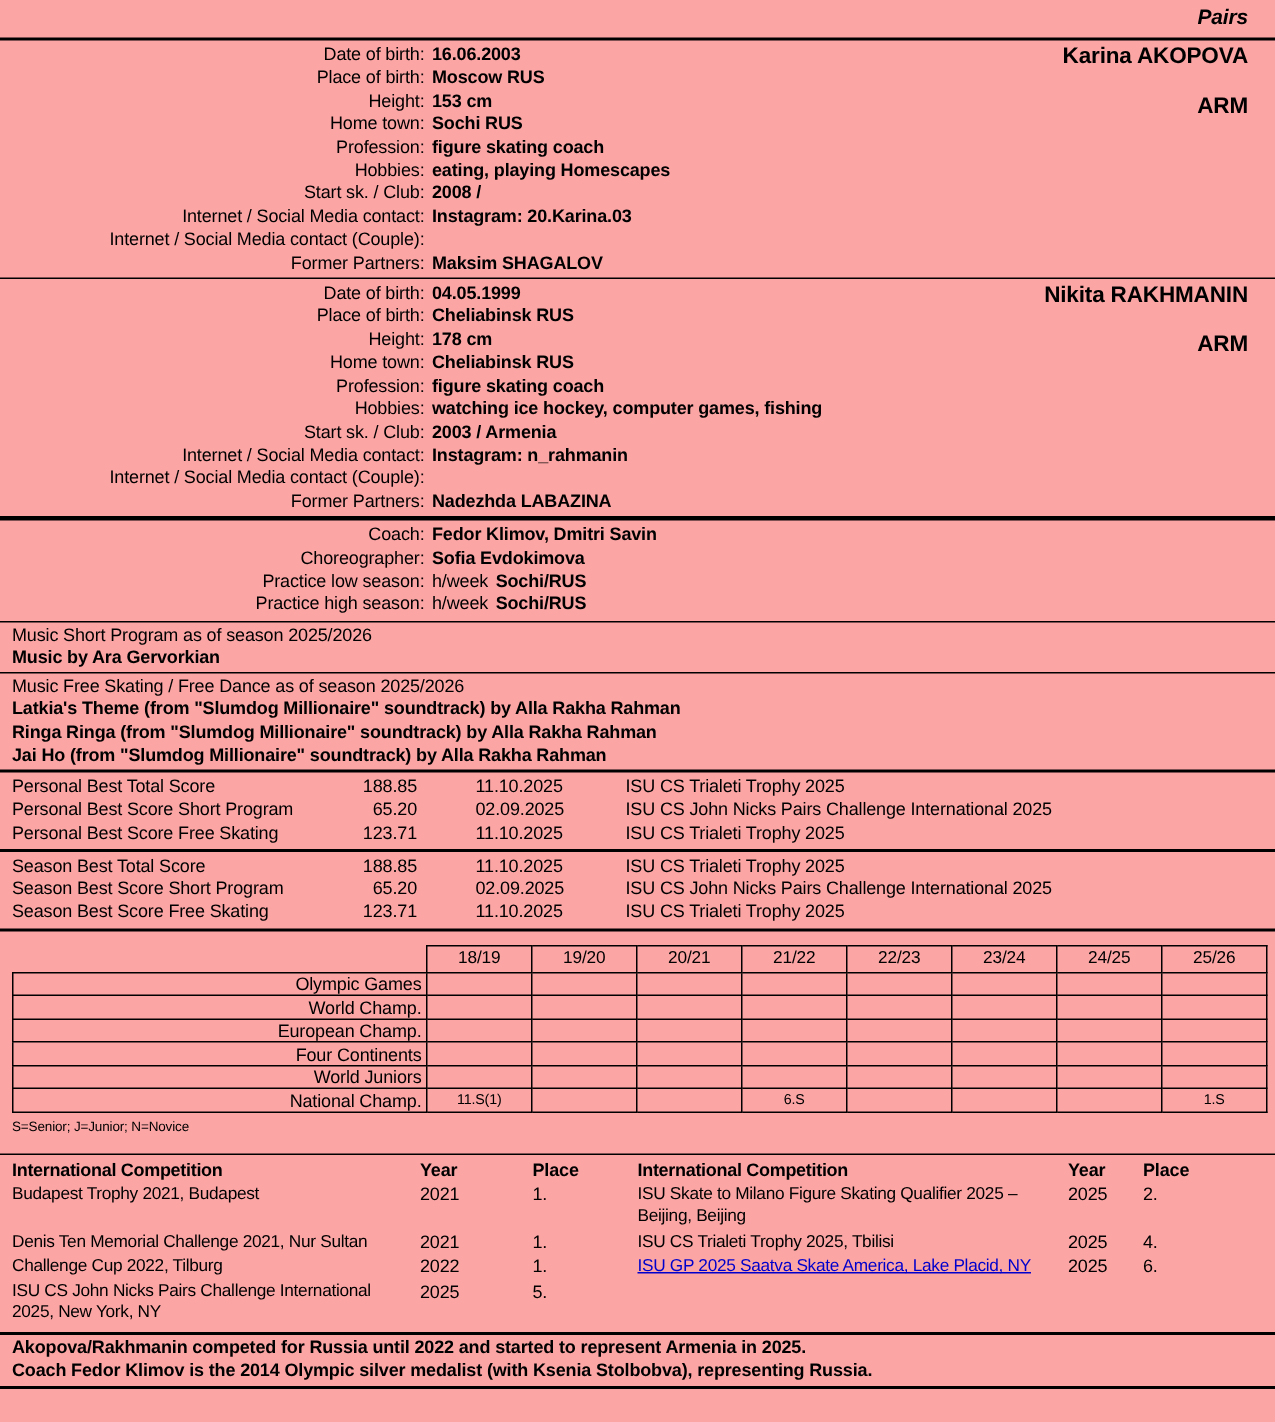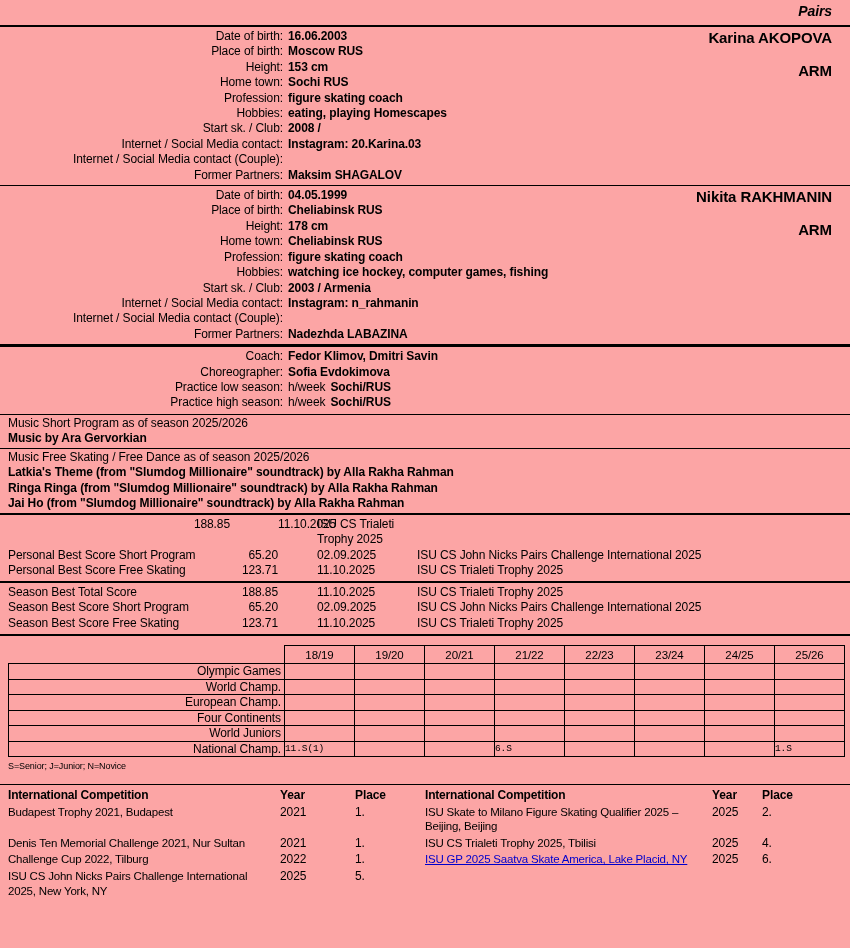--- a/index.html
+++ b/index.html
@@ -43,21 +43,21 @@
   .sc-event { }
   
   .champ-table { border-collapse: collapse; table-layout: fixed;
     width: 836px; margin: 9px 0 0 8px; }
   .champ-table td, .champ-table th { border: 1px solid #000;
     font-weight: normal; overflow: hidden; white-space: nowrap; }
   .champ-table thead th { height: 18px; text-align: center; font-size: 11.5px; }
   .champ-table thead th.no-border { border: none; }
   .champ-table tbody th { text-align: right; padding-right: 3px;
     height: 15.5px; font-size: 12px; }
-  .champ-table tbody td { text-align: left; font-size: 9.5px; font-family: Liberation Mono, monospace; }
+  .champ-table tbody td { text-align: center; font-size: 9.5px; }
   .legend { font-size: 9px; margin: 4px 0 0 8px; }
   .footnote { font-size: 11.5px; margin: 8px 0 0 8px; }
   
   .comp-section { margin-top: 13px; border-top: 1.5px solid #000;
     padding: 2px 8px 4px 8px; }
   .comp-row { display: grid;
     grid-template-columns: 272px 75px 65px 5px 287px 50px 72px;
     line-height: 14.6px; padding: 1px 0; align-items: start; }
   .comp-row.header { font-weight: bold; }
   .c-year, .c-place { text-align: left; }
@@ -195,20 +195,21 @@
 
   <div class="music-block sep-thick">
     <div>Music Free Skating / Free Dance as of season 2025/2026</div>
     <div class="music-track">Latkia's Theme (from "Slumdog Millionaire" soundtrack) by Alla Rakha Rahman</div>
     <div class="music-track">Ringa Ringa  (from "Slumdog Millionaire" soundtrack) by Alla Rakha Rahman</div>
     <div class="music-track">Jai Ho (from "Slumdog Millionaire" soundtrack) by Alla Rakha Rahman</div>
   </div>
 
   <div class="scores-block">
     <div class="score-row">
+        <span class="sc-label">Personal Best Total Score</span>
         <span class="sc-score">188.85</span>
         <span></span>
         <span class="sc-date">11.10.2025</span>
         <span class="sc-event">ISU CS Trialeti Trophy 2025</span>
       </div>
     <div class="score-row">
         <span class="sc-label">Personal Best Score Short Program</span>
         <span class="sc-score">65.20</span>
         <span></span>
         <span class="sc-date">02.09.2025</span>
@@ -384,18 +385,22 @@
       <span class="c-name">ISU CS John Nicks Pairs Challenge International 2025, New York, NY</span>
       <span class="c-year">2025</span>
       <span class="c-place">5.</span>
       <span></span>
         <span class="c-name"></span>
         <span class="c-year"></span>
         <span class="c-place"></span>
     </div>
   </div>
 
+  <div class="notes">
+    <div>Akopova/Rakhmanin competed for Russia until 2022 and started to represent Armenia in 2025.</div>
+    <div>Coach Fedor Klimov is the 2014 Olympic silver medalist (with Ksenia Stolbobva), representing Russia.</div>
+  </div>
 
   <div class="footer-links">
     
   </div>
 
 </div>
 
 </body></html>

